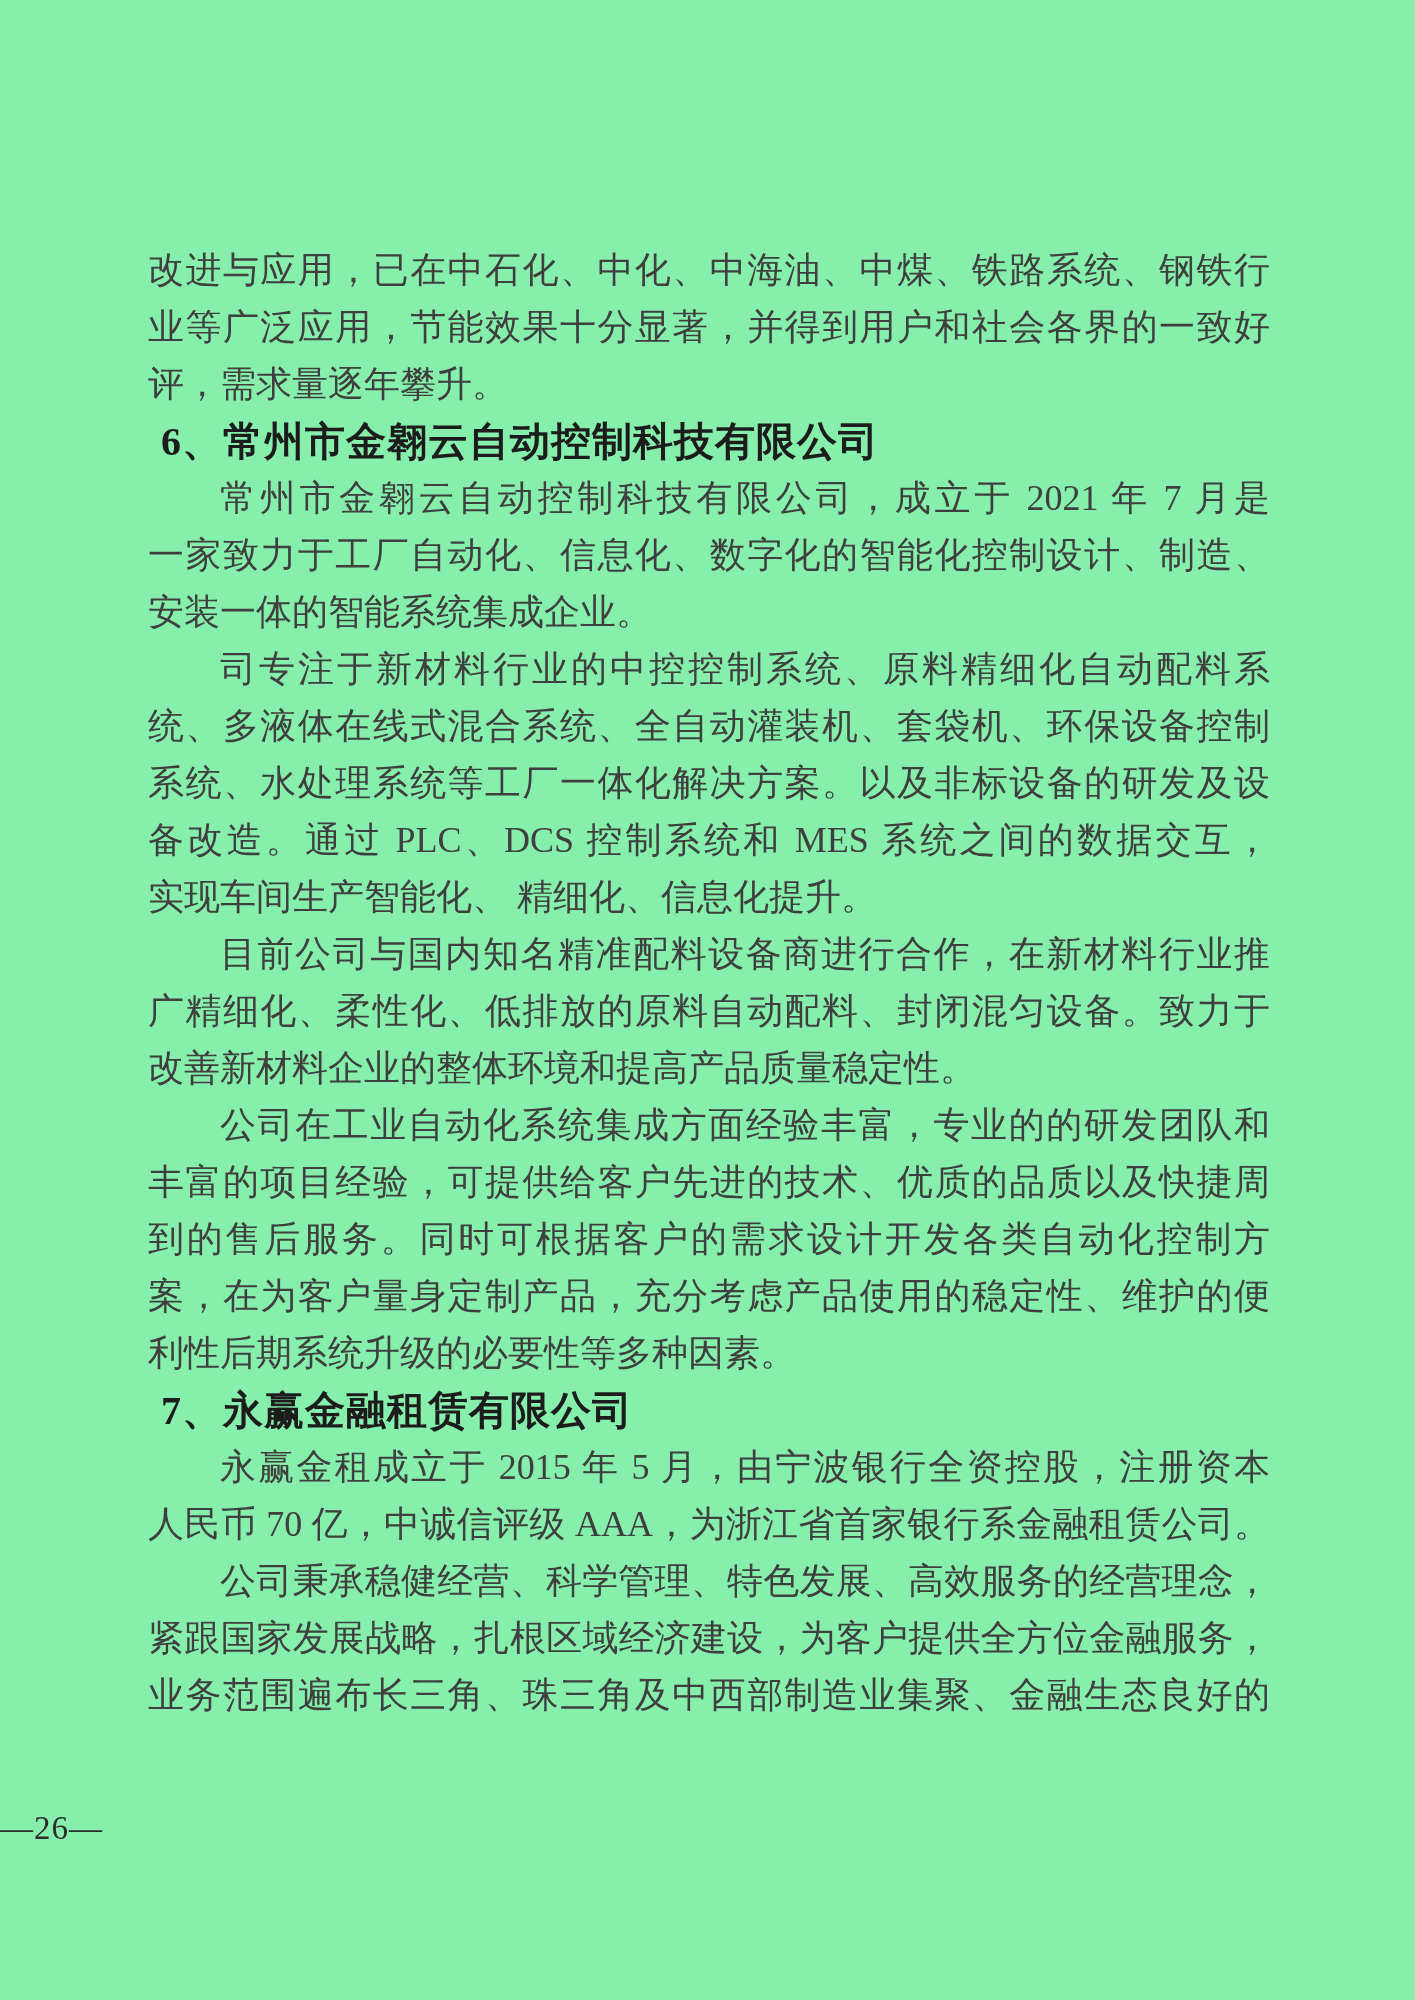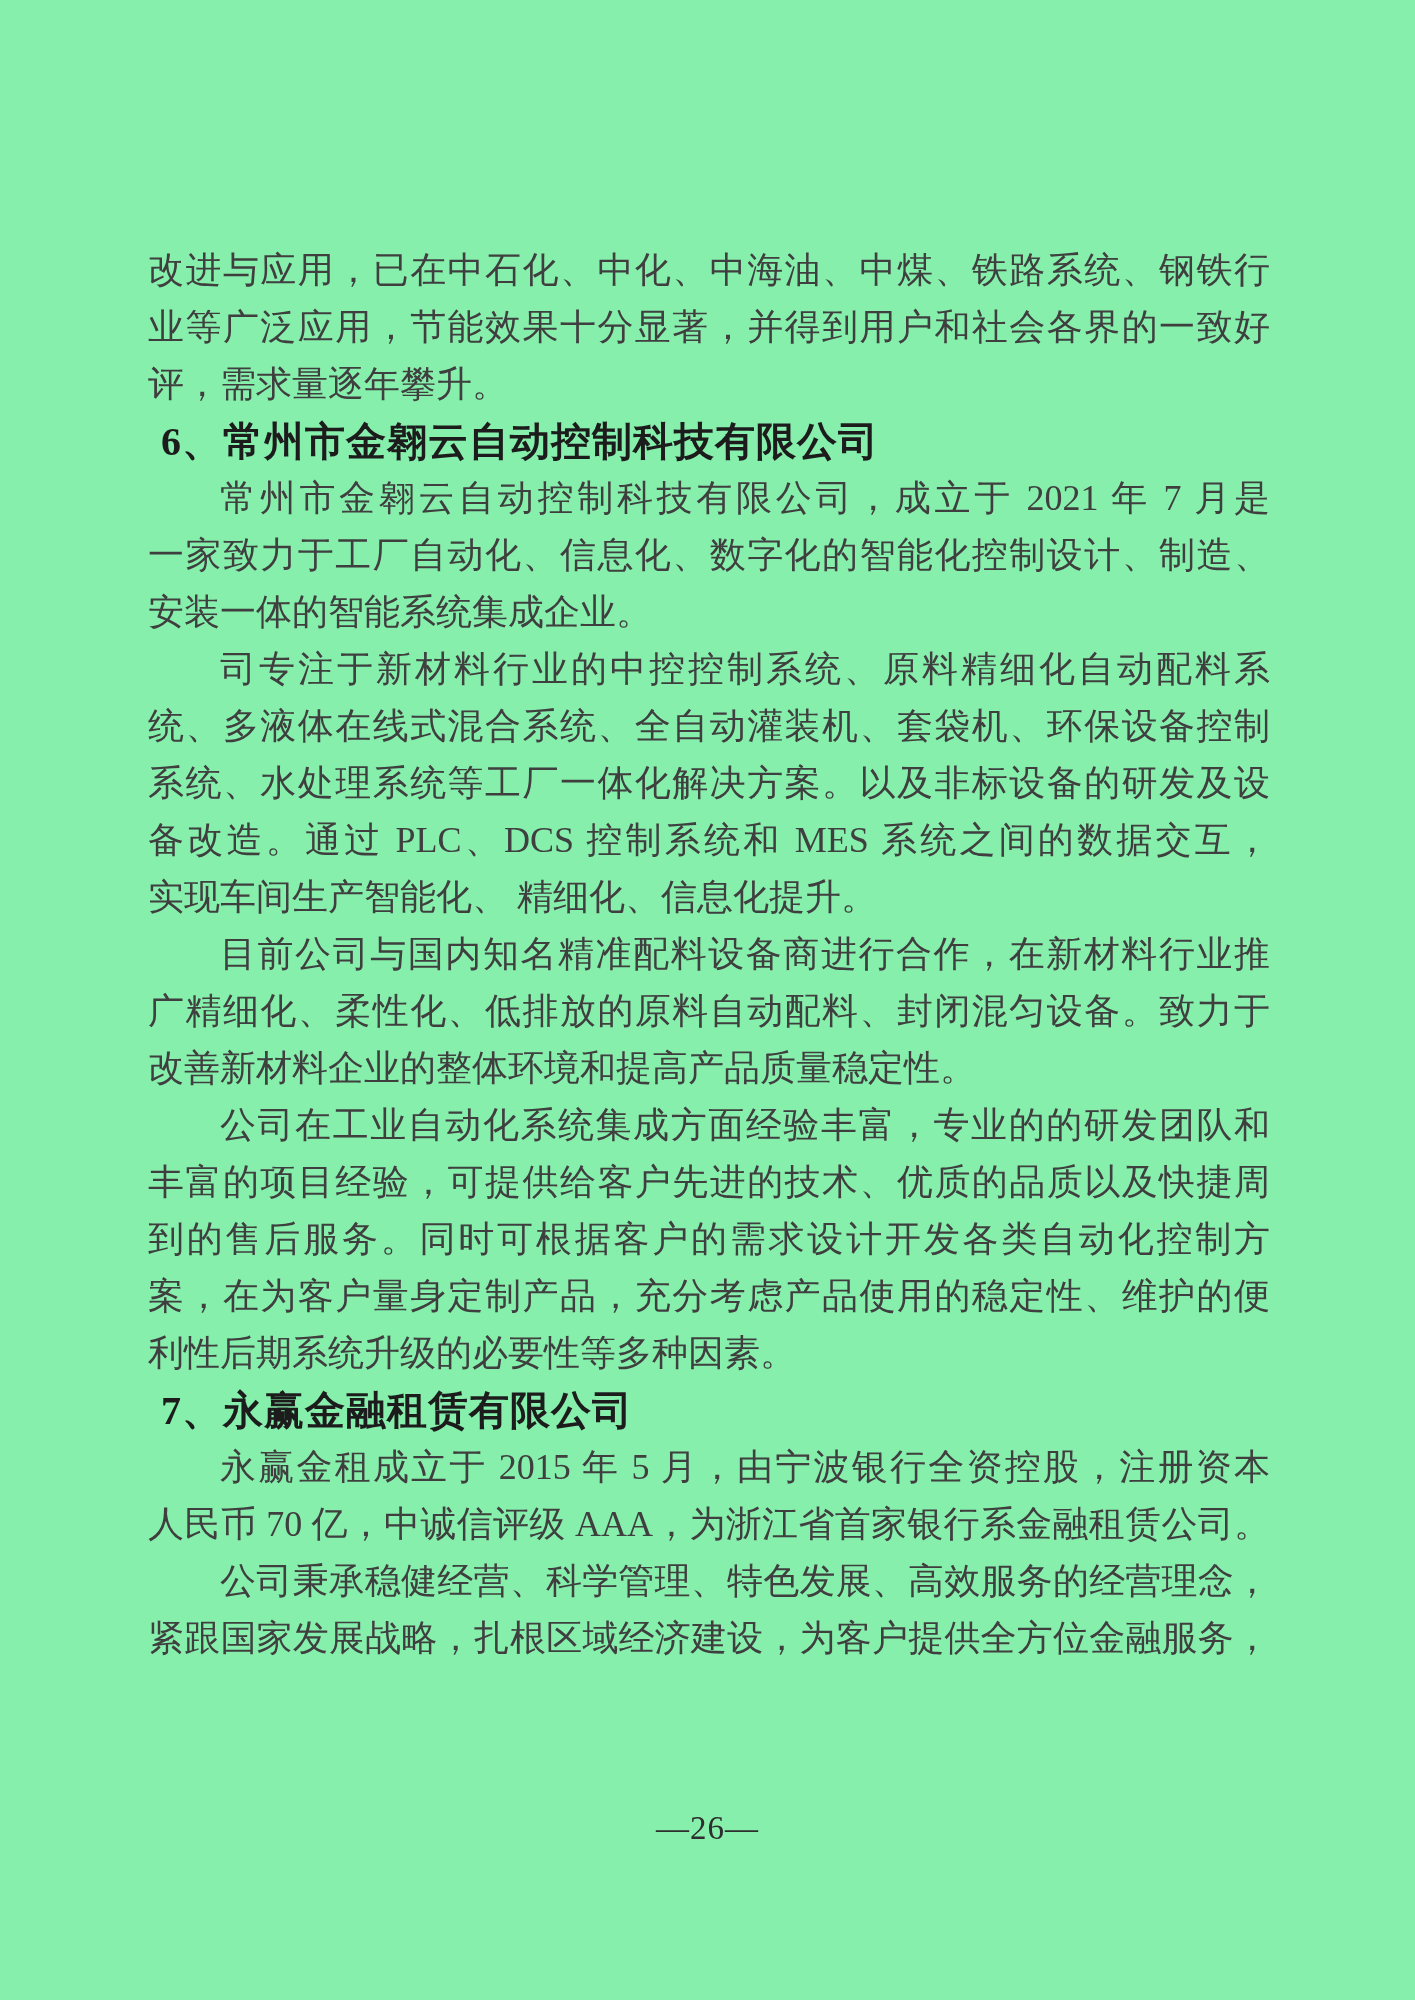--- a/index.html
+++ b/index.html
@@ -46,21 +46,20 @@
     font-weight: bold;
     color: #1c1c1c;
     letter-spacing: 1px;
     margin-left: 13px;
   }
   .page-number {
     position: absolute;
     top: 1810px;
     left: 0;
     width: 100%;
-    text-align: center;
     font-size: 33px;
     color: #2e2e2e;
     letter-spacing: 1px;
   }
 </style>
 </head>
 <body>
 
 <div class="page">
   <div class="text-block">
@@ -82,15 +81,16 @@
     <div class="line just indent">公司在工业自动化系统集成方面经验丰富，专业的的研发团队和</div>
     <div class="line just">丰富的项目经验，可提供给客户先进的技术、优质的品质以及快捷周</div>
     <div class="line just">到的售后服务。同时可根据客户的需求设计开发各类自动化控制方</div>
     <div class="line just">案，在为客户量身定制产品，充分考虑产品使用的稳定性、维护的便</div>
     <div class="line left">利性后期系统升级的必要性等多种因素。</div>
     <div class="line left heading">7、永赢金融租赁有限公司</div>
     <div class="line just indent">永赢金租成立于 2015 年 5 月，由宁波银行全资控股，注册资本</div>
     <div class="line just">人民币 70 亿，中诚信评级 AAA，为浙江省首家银行系金融租赁公司。</div>
     <div class="line just indent">公司秉承稳健经营、科学管理、特色发展、高效服务的经营理念，</div>
     <div class="line just">紧跟国家发展战略，扎根区域经济建设，为客户提供全方位金融服务，</div>
+    <div class="line just">业务范围遍布长三角、珠三角及中西部制造业集聚、金融生态良好的</div>
   </div>
   <div class="page-number">—26—</div>
 </div>
 
 </body></html>

